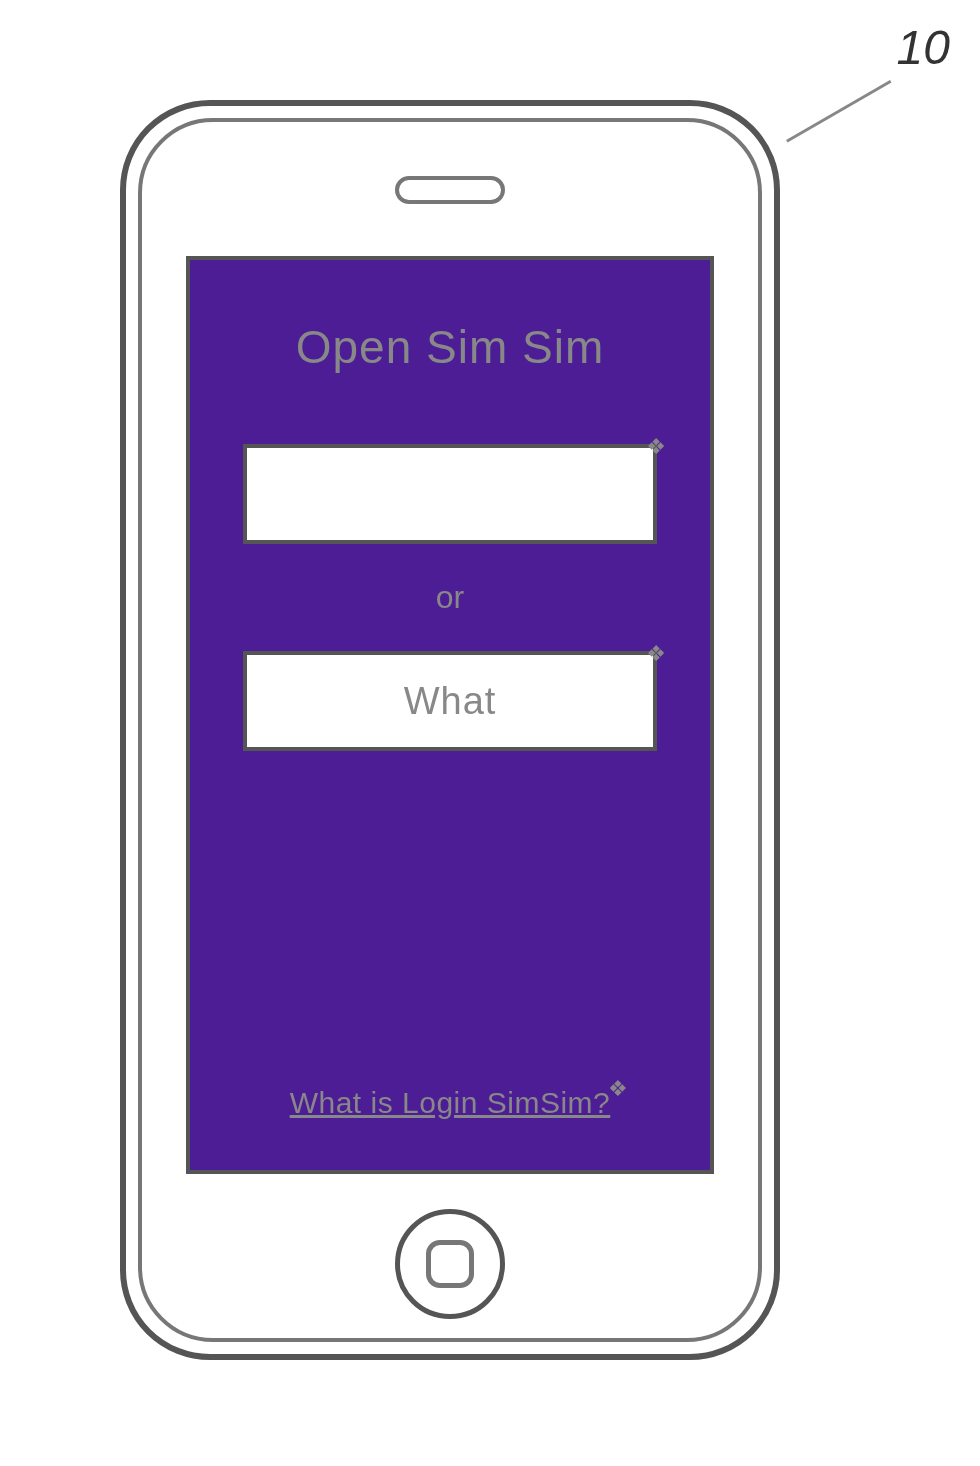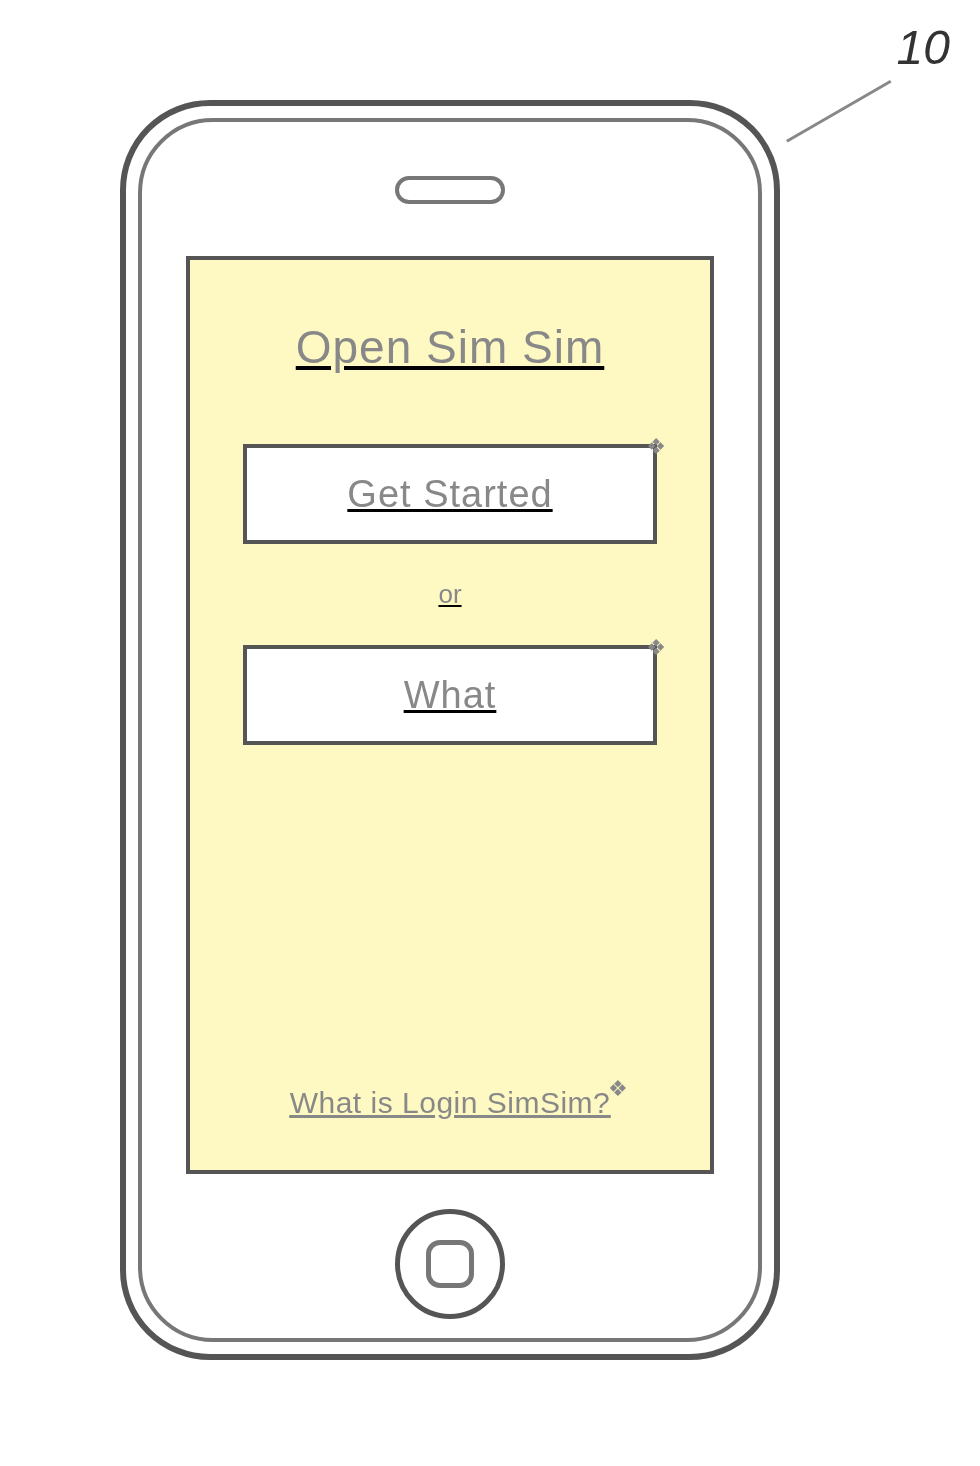--- a/index.html
+++ b/index.html
@@ -57,26 +57,25 @@
       border: 4px solid #777;
       border-radius: 16px;
     }
     .screen {
       position: absolute;
       top: 150px;
       left: 60px;
       right: 60px;
       bottom: 180px;
       border: 4px solid #555;
-      background: #fef9c3;
+      background: #4c1d95;
       padding: 40px 30px 30px 30px;
       display: flex;
       flex-direction: column;
       align-items: center;
-      text-decoration: underline;
     }
     .app-title {
       font-size: 46px;
       color: #888;
       margin-top: 20px;
       margin-bottom: 70px;
       letter-spacing: 1px;
       text-align: center;
     }
     .btn {
@@ -94,21 +93,21 @@
       letter-spacing: 1px;
     }
     .btn-mark {
       position: absolute;
       top: -14px;
       right: -14px;
       font-size: 22px;
       color: #888;
     }
     .or-divider {
-      font-size: 26px;
+      font-size: 32px;
       color: #888;
       margin: 35px 0;
     }
     .help-link {
       margin-top: auto;
       margin-bottom: 20px;
       font-size: 30px;
       color: #888;
       text-decoration: underline;
       cursor: pointer;
@@ -147,21 +146,20 @@
 
 <div class="phone-outer">
   <div class="phone-inner"></div>
 
   <div class="speaker"></div>
 
   <div class="screen">
     <div class="app-title">Open Sim Sim</div>
 
     <div class="btn">
-      <span>Get Started</span>
       <span class="btn-mark">❖</span>
     </div>
 
     <div class="or-divider">or</div>
 
     <div class="btn">
       <span>What</span>
       <span class="btn-mark">❖</span>
     </div>
 

